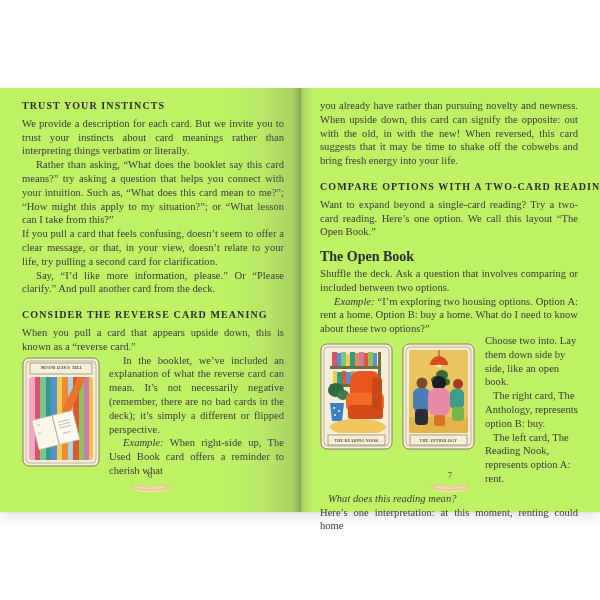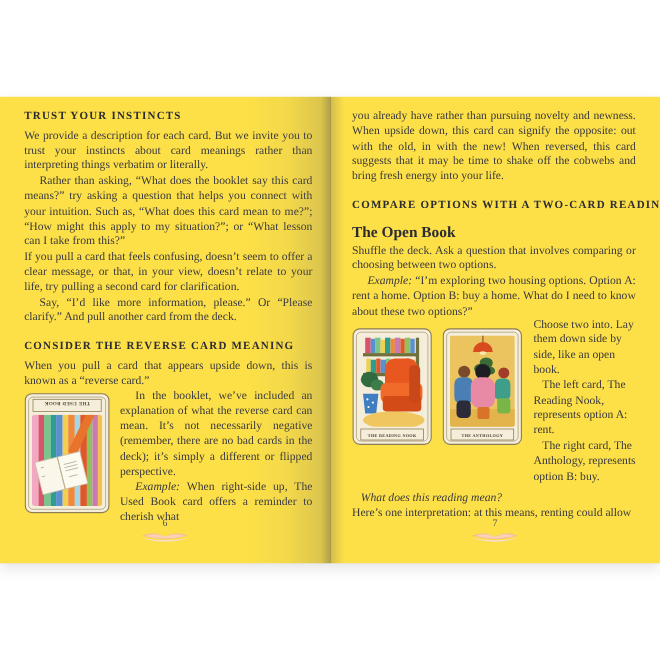--- a/index.html
+++ b/index.html
@@ -1,16 +1,16 @@
 <!DOCTYPE html>
 <html><head>
 <meta charset="utf-8">
 <style>
   html,body{margin:0;padding:0;width:600px;height:600px;overflow:hidden;background:#ffffff;}
-  .spread{position:absolute;left:0;top:88px;width:600px;height:424px;background:#fde047;
+  .spread{position:absolute;left:0;top:88px;width:600px;height:424px;background:#bef264;
           box-shadow:0 1px 2px rgba(0,0,0,0.05), 0 5px 12px rgba(0,0,0,0.10);}
   .gutter-left{position:absolute;left:224px;top:0;width:77px;height:100%;pointer-events:none;
           background:linear-gradient(to right,rgba(110,110,110,0) 0%,rgba(110,110,110,0.07) 50%,
           rgba(100,100,100,0.22) 88%,rgba(80,80,80,0.42) 98%,rgba(80,80,80,0.5) 100%);}
   .gutter-right{position:absolute;left:301px;top:0;width:12px;height:100%;pointer-events:none;
           background:linear-gradient(to right,rgba(90,90,90,0.25),rgba(120,120,120,0));}
   .content{position:absolute;top:11px;font-family:"Liberation Serif",serif;font-size:10.6px;
           line-height:13.8px;color:#3a393e;text-align:justify;}
   .content-left{left:22px;width:262px;}
   .content-right{left:320px;width:258px;}
@@ -102,23 +102,24 @@
       <p class="indent"><em>Example:</em><span> When right-side up, The Used Book card offers a reminder to cherish what</span></p>
       <div style="clear:both"></div>
     </div>
   </div>
 
   <div class="content content-right">
 
     <p>you already have rather than pursuing novelty and newness. When upside down, this card can signify the opposite: out with the old, in with the new! When reversed, this card suggests that it may be time to shake off the cobwebs and bring fresh energy into your life.</p>
 
     <h3>COMPARE OPTIONS WITH A TWO-CARD READING</h3>
+    <p>Want to expand beyond a single-card reading? Try a two-card reading. Here’s one option. We call this layout “The Open Book.”</p>
 
     <h4>The Open Book</h4>
-    <p>Shuffle the deck. Ask a question that involves comparing or choosing between two options.</p>
+    <p>Shuffle the deck. Ask a question that involves comparing or included between two options.</p>
     <p class="indent"><em>Example:</em><span> “I’m exploring two housing options. Option A: rent a home. Option B: buy a home. What do I need to know about these two options?”</span></p>
 
     <div class="two-card-row">
       <div class="cards">
 
         <svg width="73" height="107" viewBox="0 0 73 107">
           <rect x="1" y="1" width="71" height="105" rx="6" fill="#f5eedb" stroke="#8d7b54" stroke-width="1"></rect>
           <rect x="4" y="4" width="65" height="99" rx="4" fill="none" stroke="#8d7b54" stroke-width="0.5"></rect>
           <clipPath id="rnclip">
               <rect x="7" y="7" width="59" height="83" rx="2"></rect>
@@ -216,28 +217,28 @@
               <rect x="50" y="64" width="12" height="14" rx="3" fill="#7ab54a"></rect>
             </g>
           </g>
           <rect x="8" y="92" width="57" height="10" fill="#f5eedb" stroke="#8d7b54" stroke-width="0.7"></rect>
           <text x="36.5" y="99" text-anchor="middle" font-size="3.8" letter-spacing="0.3" fill="#4d4434" font-weight="bold">THE ANTHOLOGY</text>
         </svg>
       </div>
 
       <div class="side-text">
         <p>Choose two into. Lay them down side by side, like an open book.</p>
+        <p class="ind">The right card, The Anthology, represents option B: buy.</p>
         <p class="ind">The left card, The Reading Nook, represents option A: rent.</p>
-        <p class="ind">The right card, The Anthology, represents option B: buy.</p>
       </div>
     </div>
 
     <div class="after-row">
       <p class="q">What does this reading mean?</p>
-      <p>Here’s one interpretation: at this means, renting could allow</p>
+      <p>Here’s one interpretation: at this moment, renting could home</p>
     </div>
   </div>
 
   <div class="footer footer-left">
     <span>6</span>
     <svg class="orn" width="44" height="14" viewBox="0 0 44 14">
       <path d="M1 8 Q22 15 43 8 Q22 12 1 8 Z" fill="#fadbc4"></path>
       <path d="M22 7 Q12 1 1 6 Q11 9 22 9.5 Z" fill="#f3bd96"></path>
       <path d="M22 7 Q32 1 43 6 Q33 9 22 9.5 Z" fill="#f3bd96"></path>
       <path d="M22 7 Q13 3 4 6.2 Q12 8 22 8.6 Z" fill="#f9d2b4"></path>

